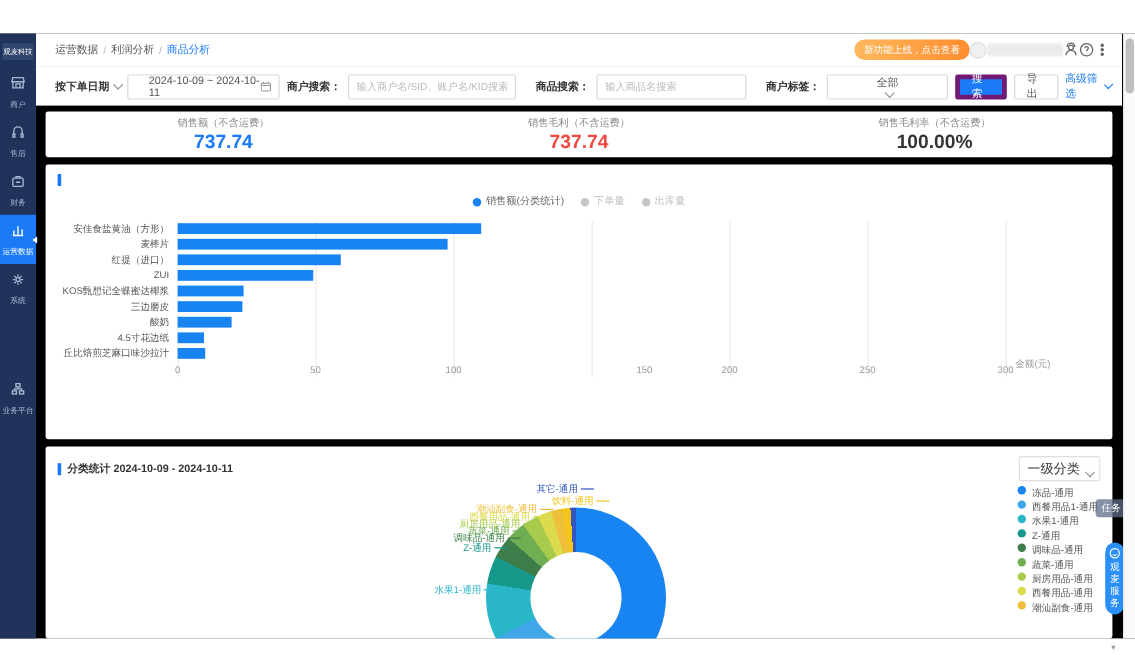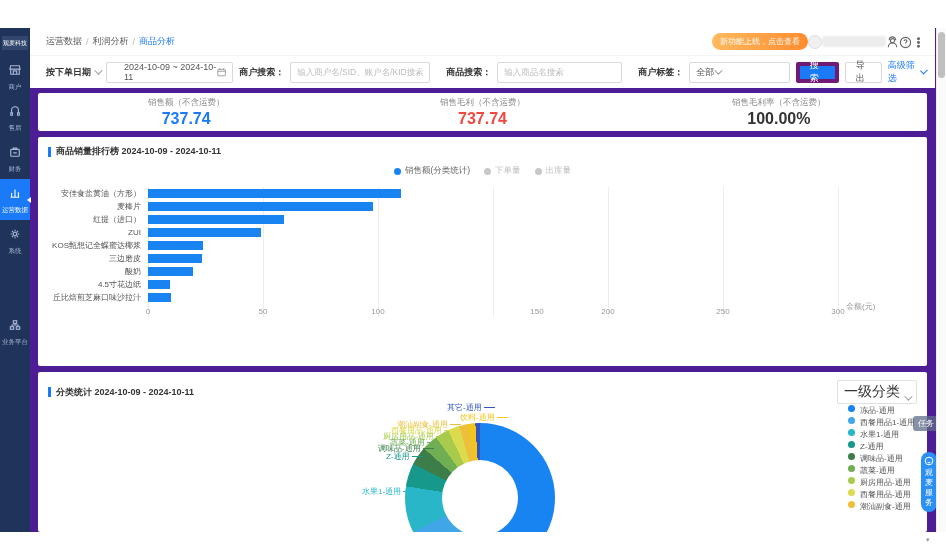--- a/index.html
+++ b/index.html
@@ -1,18 +1,18 @@
 <!DOCTYPE html>
 <html><head>
 <meta charset="utf-8">
 <style>
   * { margin:0; padding:0; box-sizing:border-box; }
   html,body { width:946px; height:546px; background:#fff; overflow:hidden;
     font-family:"Liberation Sans","DejaVu Sans",sans-serif; }
-  .app { position:absolute; left:0; top:28px; width:946px; height:504px; background:#4c1d95; }
+  .app { position:absolute; left:0; top:28px; width:946px; height:504px; background:#000000; }
 
   
   .sidebar { position:absolute; left:0; top:0; width:30px; height:100%; background:#20335a; z-index:5; }
   .logo { margin:8px 2px 6px 2px; height:14px; background:#32476e; color:#fff; font-size:6px;
     display:flex; align-items:center; justify-content:center; white-space:nowrap; overflow:hidden; }
   .s-item { position:relative; width:100%; padding:6px 0 5px 0; display:flex; flex-direction:column; align-items:center;
     color:#a9b8d4; cursor:pointer; }
   .s-item .lbl { font-size:7px; margin-top:2px; transform:scale(.92); white-space:nowrap; }
   .s-item svg { width:12px; height:12px; stroke:#a9b8d4; fill:none; stroke-width:1.3; }
   .s-item.active { background:#1a7af8; color:#fff; }
@@ -41,21 +41,21 @@
   .plain-sel { display:flex; align-items:center; gap:3px; cursor:pointer; white-space:nowrap; font-weight:bold; }
   .caret { width:6px; height:6px; border-right:1px solid #999; border-bottom:1px solid #999;
     transform:rotate(45deg) translateY(-2px); display:inline-block; }
   .box { height:21px; border:1px solid #d9d9d9; border-radius:2px; background:#fff; display:flex; align-items:center;
     padding:0 6px; color:#555; }
   .datebox { width:148px; justify-content:space-between; cursor:pointer;padding-left:17px; }
   .datebox svg { width:10px; height:10px; stroke:#999; fill:none; stroke-width:1.2; }
   input.txt { height:21px; border:1px solid #d9d9d9; border-radius:2px; font-size:8.5px; padding:0 6px;
     color:#555; outline:none; font-family:inherit; }
   input.txt::placeholder { color:#bbb; }
-  .selbox { width:118px; justify-content:flex-start; cursor:pointer; }
+  .selbox { width:118px; justify-content:flex-start; cursor:pointer;flex-direction:column; }
   .btn { height:21px; padding:0 10px; border-radius:2px; font-size:9px; display:flex; align-items:center; cursor:pointer; }
   .btn.primary { background:#1a7af8; color:#fff; border:4px solid #701a75; }
   .btn.ghost { background:#fff; color:#555; border:1px solid #d9d9d9; }
   .adv { color:#1a7af8; font-size:9px; margin-left:auto; display:flex; align-items:center; gap:3px; cursor:pointer; }
   .adv .caret { border-color:#1a7af8; }
 
   .card { background:#fff; margin:0 8px; border-radius:2px; flex:none; }
   .stats { margin-top:5px; height:38px; display:flex; align-items:center; }
   .stat { flex:1; text-align:center; }
   .stat .sl { font-size:8.5px; color:#888; }
@@ -76,21 +76,21 @@
   .blabel { width:100px; padding-right:7px; font-size:8px; color:#555; text-align:right; white-space:nowrap;
     overflow:hidden; flex:none; }
   .btrack { width:690px; height:9px; position:relative; flex:none; }
   .bbar { position:absolute; left:0; top:0; height:9px; background:#1784f2; }
   .ticks { position:relative; left:100px; width:690px; height:12px; margin-top:3px; font-size:8px; color:#999; }
   .tick { position:absolute; transform:translateX(-50%); top:0; }
   .xunit { position:absolute; left:calc(100% + 8px); top:-6px; font-size:8px; color:#999; white-space:nowrap; }
 
   .piecard { margin-top:6px; flex:1; position:relative; overflow:hidden; margin-bottom:0; }
   .pie-head { display:flex; align-items:center; padding:8px 10px 0 10px; }
-  .pie-sel { margin-left:auto; border:1px solid #e0e0e0; border-radius:2px; padding:2px 6px; font-size:14px;
+  .pie-sel { margin-left:auto; border:1px solid #e0e0e0; border-radius:2px; padding:2px 6px; font-size:11px;
     color:#333; display:flex; align-items:flex-end; gap:4px; cursor:pointer; }
   .donut { position:absolute; left:367px; top:51px; width:150px; height:150px; border-radius:50%; }
   .hole { position:absolute; left:404px; top:88px; width:76px; height:76px; border-radius:50%; background:#fff; }
   .callout { position:absolute; font-size:8px; white-space:nowrap; display:flex; align-items:center; gap:2px; }
   .cline { display:inline-block; width:11px; height:1px; }
   .pleg { position:absolute; left:810px; top:33px; }
   .pleg-item { display:flex; align-items:flex-start; gap:5px; height:12px; font-size:8px; color:#555; cursor:pointer; }
   .pleg-dot { width:7px; height:7px; border-radius:50%; flex:none; }
 
   
@@ -224,21 +224,20 @@
       </div>
       <div class="stat">
         <div class="sl">销售毛利率（不含运费）</div>
         <div class="sv" style="color: rgb(51, 51, 51);">100.00%</div>
       </div>
     </div>
 
     <div class="card chartcard">
       <div class="sec-head">
         <div class="accent"></div>
-        <div class="sec-title">商品销量排行榜 2024-10-09 - 2024-10-11</div>
       </div>
       <div class="legend" id="bar-legend">
           <div class="litem">
             <span class="ldot" style="background: rgb(23, 132, 242);"></span>
             <span style="color: rgb(102, 102, 102);">销售额(分类统计)</span>
           </div>
           <div class="litem">
             <span class="ldot" style="background: rgb(199, 199, 199);"></span>
             <span style="color: rgb(191, 191, 191);">下单量</span>
           </div>

